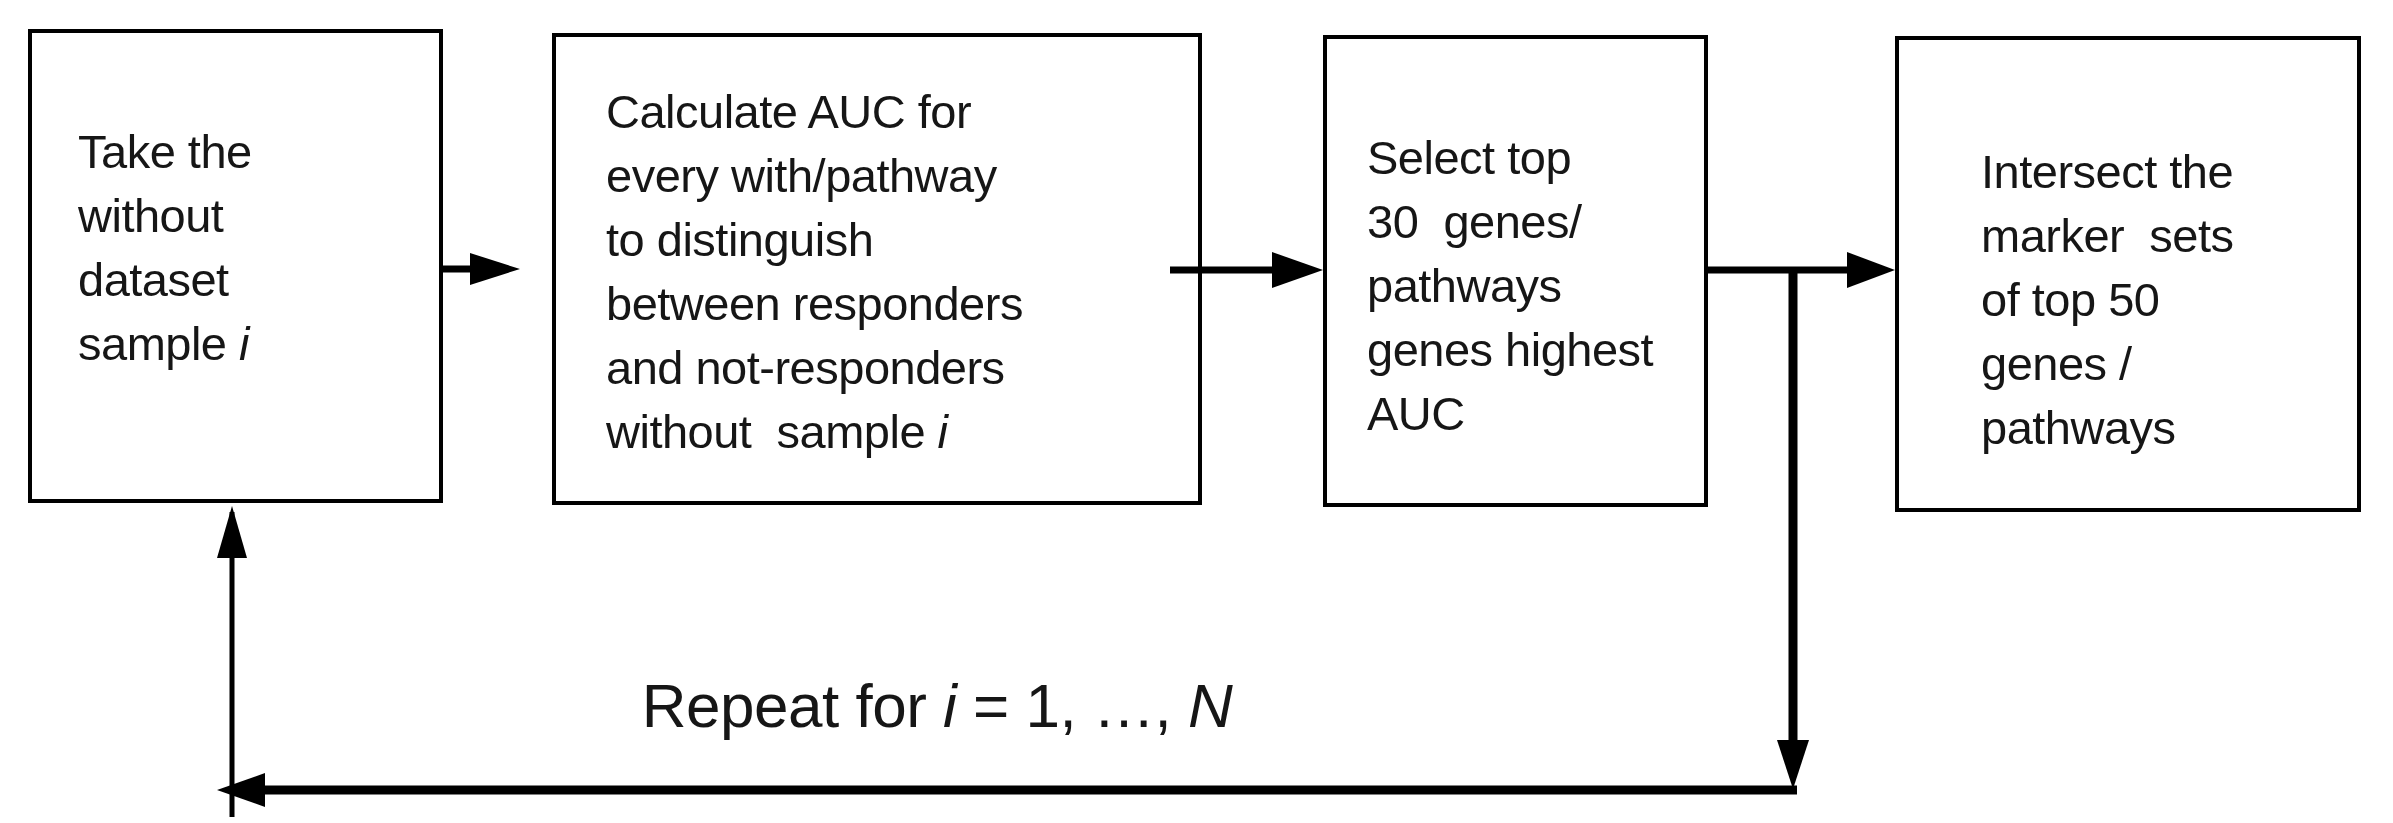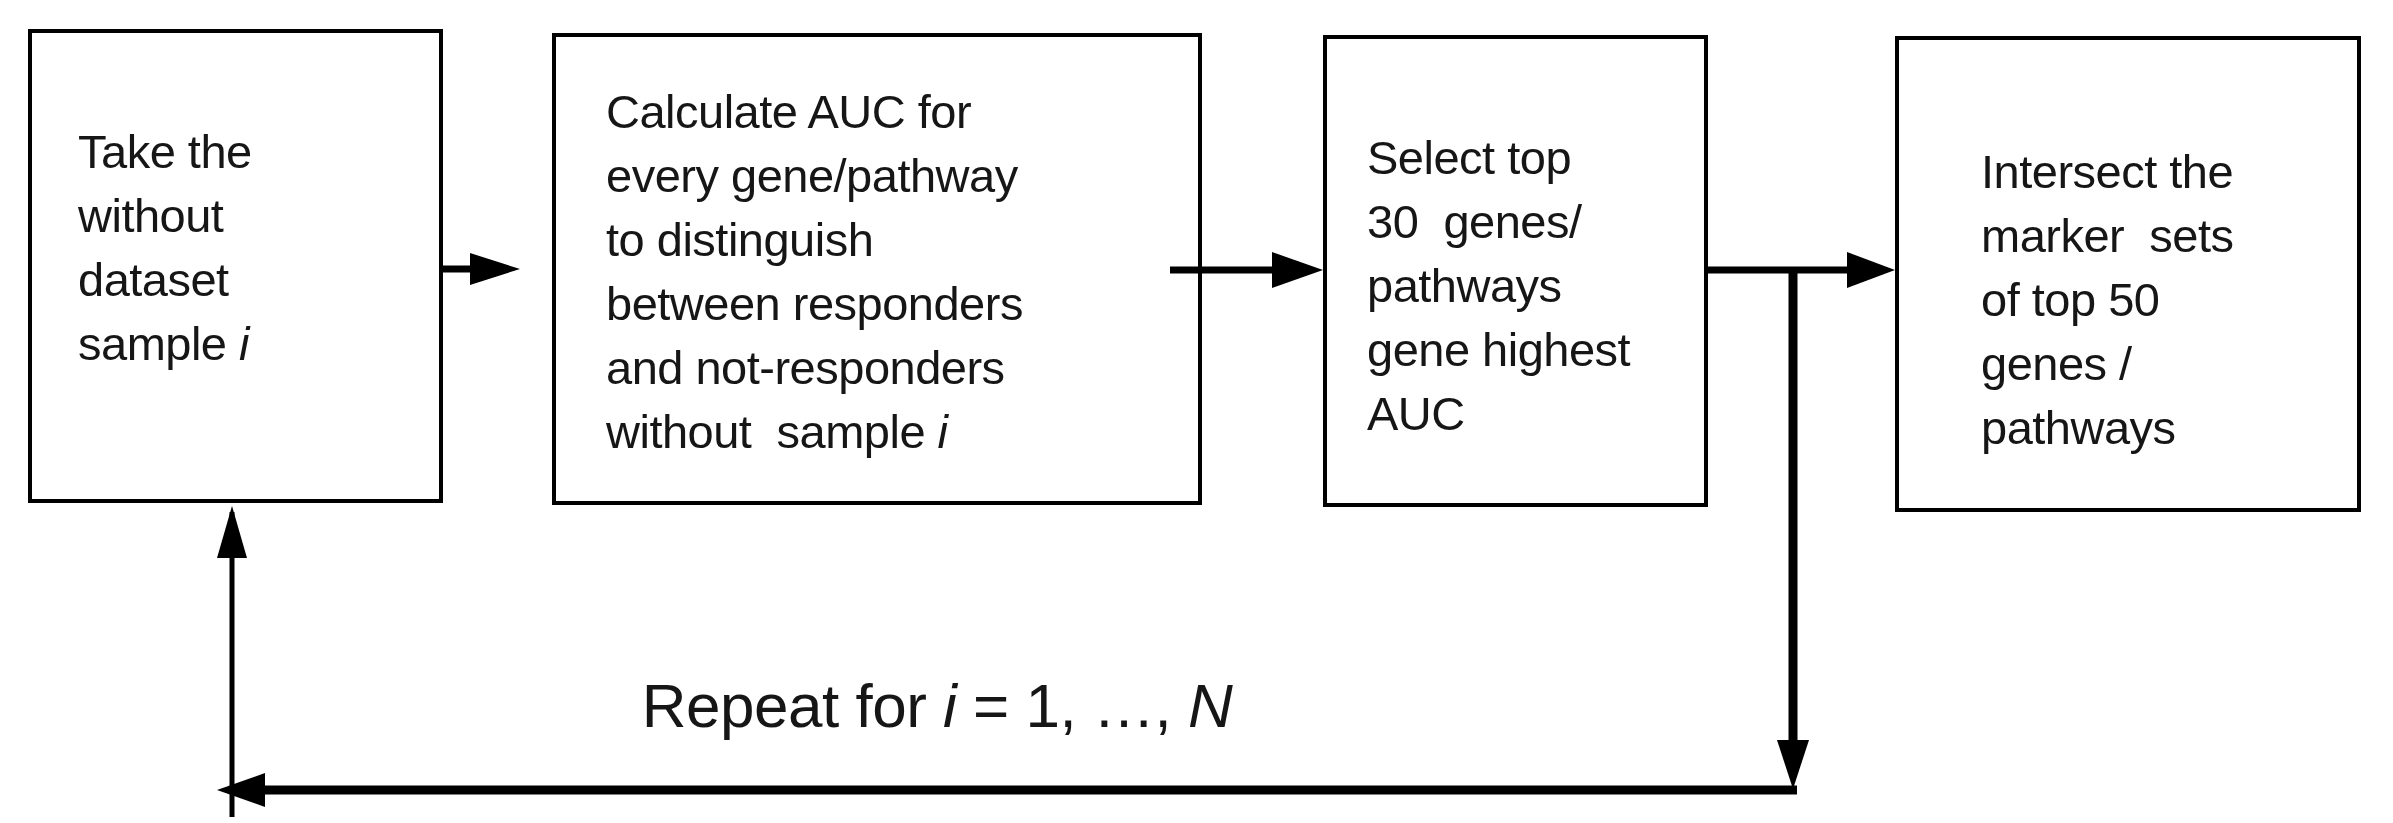--- a/index.html
+++ b/index.html
@@ -74,34 +74,34 @@
         <div class="line"><span>Take the</span></div>
         <div class="line"><span>without</span></div>
         <div class="line"><span>dataset</span></div>
         <div class="line"><span>sample </span><i>i</i></div>
       </div>
   </div>
 
   <div class="box b2">
     <div class="box-text">
         <div class="line"><span>Calculate AUC for</span></div>
-        <div class="line"><span>every gene/pathway</span></div>
+        <div class="line"><span>every with/pathway</span></div>
         <div class="line"><span>to distinguish</span></div>
         <div class="line"><span>between responders</span></div>
         <div class="line"><span>and not-responders</span></div>
         <div class="line"><span>without  sample </span><i>i</i></div>
       </div>
   </div>
 
   <div class="box b3">
     <div class="box-text">
         <div class="line"><span>Select top</span></div>
         <div class="line"><span>30  genes/</span></div>
         <div class="line"><span>pathways</span></div>
-        <div class="line"><span>gene highest</span></div>
+        <div class="line"><span>genes highest</span></div>
         <div class="line"><span>AUC</span></div>
       </div>
   </div>
 
   <div class="box b4">
     <div class="box-text">
         <div class="line"><span>Intersect the</span></div>
         <div class="line"><span>marker  sets</span></div>
         <div class="line"><span>of top 50</span></div>
         <div class="line"><span>genes /</span></div>

